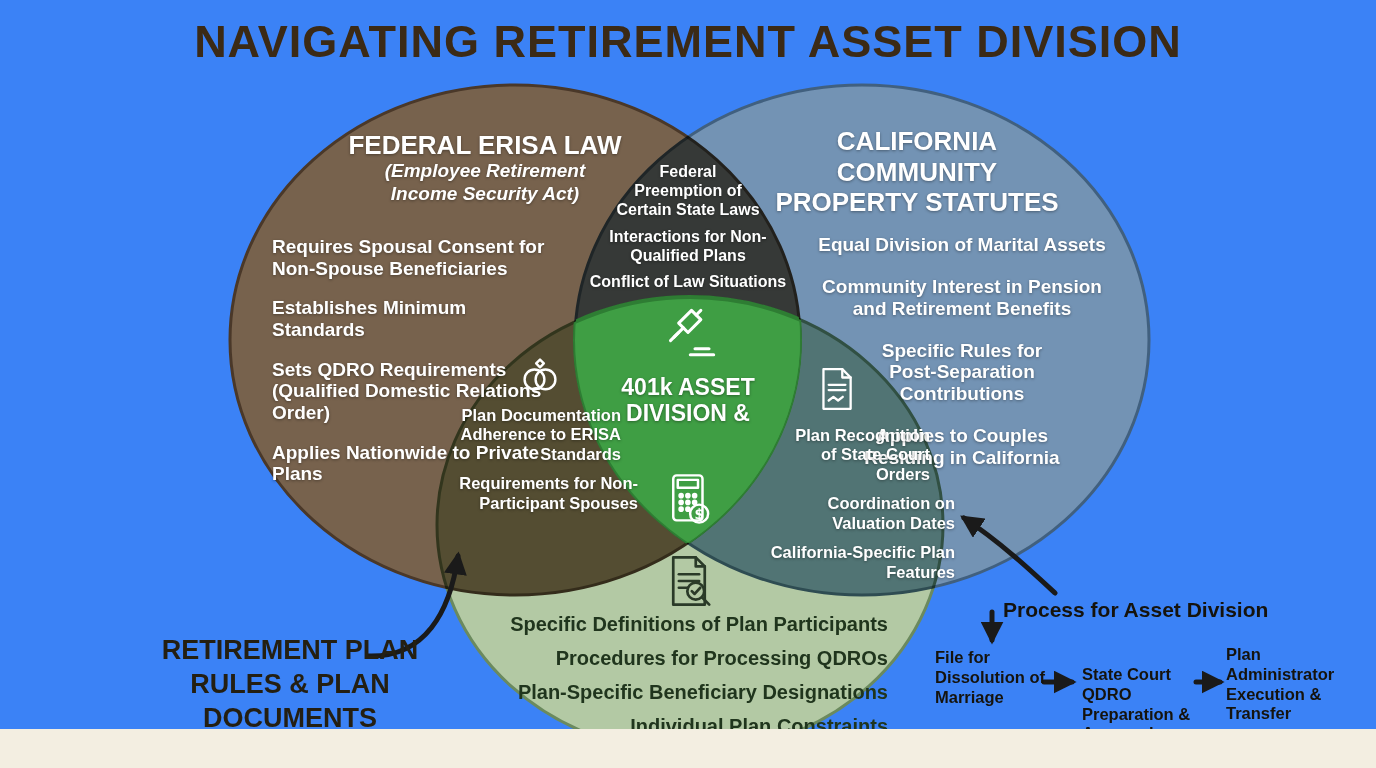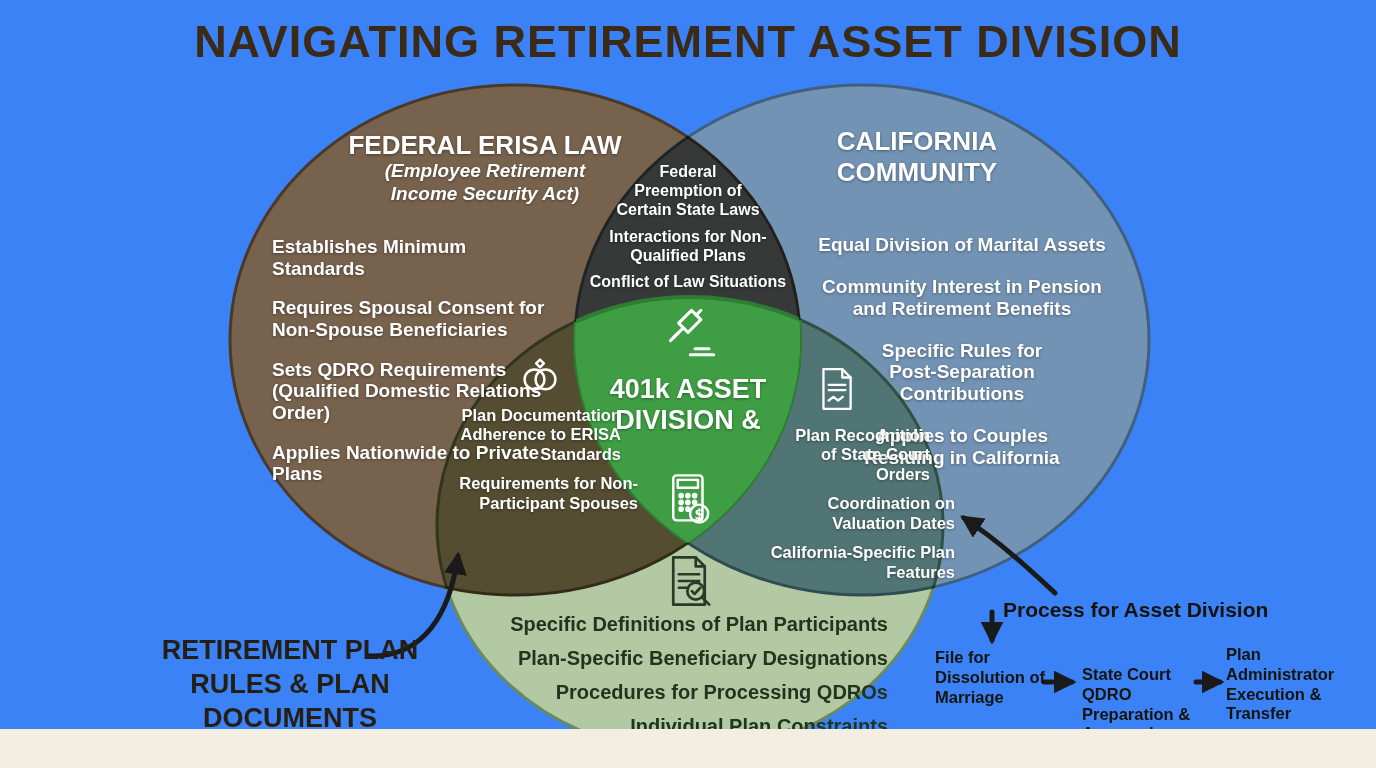--- a/index.html
+++ b/index.html
@@ -24,21 +24,21 @@
   .items-right > div { margin-bottom:20px; }
   .pad45 { padding:0 45px; }
   .ov { font-size:16px; font-weight:bold; line-height:1.18; text-align:center; }
   .ov > div { margin-bottom:8px; }
   .ov2 { font-size:16.5px; font-weight:bold; line-height:1.18; text-align:right; }
   .ov2 > div { margin-bottom:10px; }
   .pad26 { padding:0 26px; }
   .pad17 { padding:0 17px; }
   .pad28 { padding:0 28px; }
   .pad25 { padding:0 25px; }
-  .center-label { font-size:27px; font-weight:bold; line-height:1.15; text-align:center; }
+  .center-label { font-size:23px; font-weight:bold; line-height:1.15; text-align:center; }
   .bottom-items { font-size:20px; font-weight:bold; line-height:1.2; text-align:right; color:#20351d; }
   .bottom-items > div { margin-bottom:10px; }
   .outside-label { font-size:27px; font-weight:bold; line-height:1.25; text-align:center; color:#241f12; }
   .process-title { font-size:21px; font-weight:bold; color:#15130d; }
   .process-step { font-size:16.5px; font-weight:bold; line-height:1.2; text-align:left; color:#15130d; }
   .icon { position:absolute; z-index:2; }
 </style>
 </head>
 <body>
 
@@ -90,29 +90,30 @@
   </svg>
 
   <div class="txt page-title">NAVIGATING RETIREMENT ASSET DIVISION</div>
 
   <div class="txt white circle-title" style="left:335px; top:130px; width:300px;">FEDERAL ERISA LAW</div>
   <div class="txt white circle-subtitle" style="left:335px; top:160px; width:300px;">
     <div>(Employee Retirement</div>
     <div>Income Security Act)</div>
   </div>
   <div class="txt white items-left" style="left:272px; top:236px; width:275px;">
+    <div>Requires Spousal Consent for Non-Spouse Beneficiaries</div>
     <div>Establishes Minimum Standards</div>
-    <div>Requires Spousal Consent for Non-Spouse Beneficiaries</div>
     <div>Sets QDRO Requirements (Qualified Domestic Relations Order)</div>
     <div>Applies Nationwide to Private Plans</div>
   </div>
 
   <div class="txt white circle-title" style="left:762px; top:126px; width:310px;">
     <div>CALIFORNIA</div>
     <div>COMMUNITY</div>
+    <div>PROPERTY STATUTES</div>
   </div>
   <div class="txt white items-right" style="left:812px; top:234px; width:300px;">
     <div>Equal Division of Marital Assets</div>
     <div>Community Interest in Pension and Retirement Benefits</div>
     <div class="pad45">Specific Rules for Post-Separation Contributions</div>
     <div class="pad45">Applies to Couples Residing in California</div>
   </div>
 
   <div class="txt white ov" style="left:588px; top:163px; width:200px;">
     <div class="pad26">Federal Preemption of Certain State Laws</div>
@@ -185,22 +186,22 @@
       <line x1="13" y1="18" x2="31" y2="18"></line>
       <line x1="13" y1="24" x2="31" y2="24"></line>
       <line x1="13" y1="30" x2="21" y2="30"></line>
       <circle cx="28" cy="33" r="7.5"></circle>
       <line x1="33.5" y1="38.5" x2="40" y2="45"></line>
       <path d="M24.5 33 l2.5 2.5 5 -5.5"></path>
     </svg>
   </div>
   <div class="txt bottom-items" style="left:488px; top:612px; width:400px;">
     <div>Specific Definitions of Plan Participants</div>
+    <div>Procedures for Processing QDROs</div>
     <div>Plan-Specific Beneficiary Designations</div>
-    <div>Procedures for Processing QDROs</div>
     <div>Individual Plan Constraints</div>
   </div>
 
   <div class="txt outside-label" style="left:100px; top:634px; width:380px;">
     <div>RETIREMENT PLAN</div>
     <div>RULES &amp; PLAN DOCUMENTS</div>
   </div>
 
   <div class="txt process-title" style="left:1003px; top:598px; width:290px;">Process for Asset Division</div>
   <div class="txt process-step" style="left:935px; top:648px; width:112px;">File for Dissolution of Marriage</div>

